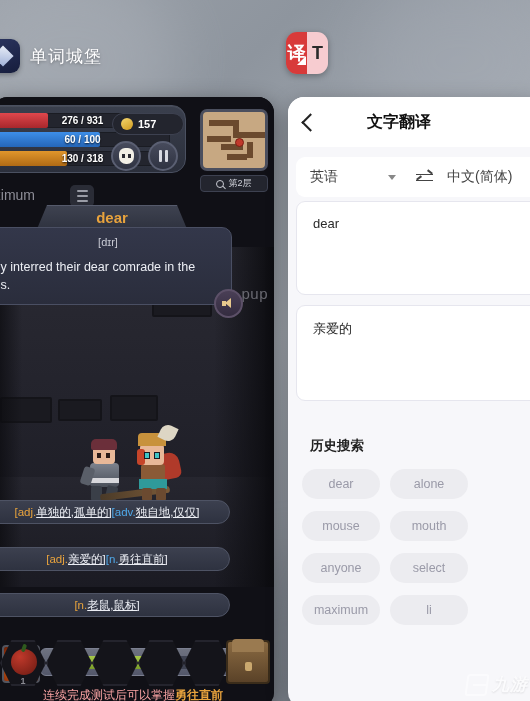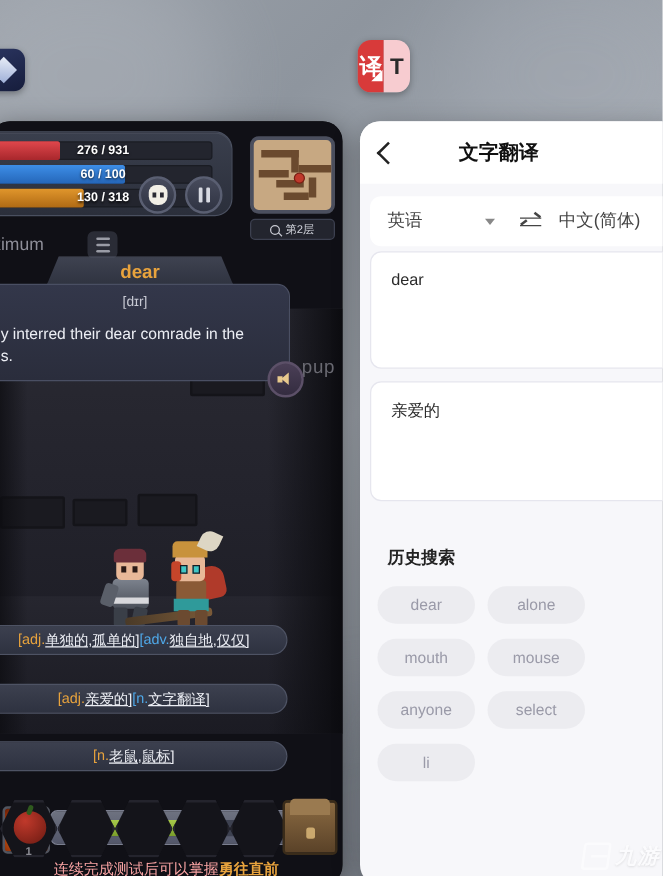--- a/index.html
+++ b/index.html
@@ -275,20 +275,21 @@
 </head>
 <body>
 
 <div class="bg-blob bg-b1"></div>
 <div class="bg-blob bg-b2"></div>
 <div class="bg-blob bg-b3"></div>
 <div class="bg-blob bg-b4"></div>
 
 <div class="app-left-head">
   <div class="app-icon-left"></div>
+  <div class="app-title-left">单词城堡</div>
 </div>
 
 <div class="game-window">
   <div class="game-screen">
 
     <div class="room">
       <div class="room-floor"></div>
       <div class="crate" style="left:160px;top:22px;width:60px;height:48px;"></div>
       <div class="crate" style="left:178px;top:40px;width:40px;height:8px;background:#3a1e1e;"></div>
       <div class="crate" style="left:8px;top:150px;width:52px;height:26px;"></div>
@@ -337,20 +338,24 @@
           <div class="bar-fill mp" style="width:60%"></div>
           <div class="bar-text">60 / 100</div>
         </div>
         <div class="bar-row r3">
           <div class="bar-track"></div>
           <div class="bar-fill xp" style="width:41%"></div>
           <div class="bar-text">130 / 318</div>
         </div>
       </div>
 
+      <div class="coin-pill">
+        <div class="coin-ico"></div>
+        <div class="coin-val">157</div>
+      </div>
 
       <div class="rnd-btn avatar">
         <div class="ava-face"></div>
       </div>
       <div class="rnd-btn pause">
         <div class="pause-ico">
             <i></i>
             <i></i>
           </div>
       </div>
@@ -394,21 +399,21 @@
     <div class="opt o1">
       <span class="pos-adj">[adj.</span>
         <span class="opt-zh"> 单独的,孤单的]</span>
         <span class="pos-adv">[adv.</span>
         <span class="opt-zh"> 独自地,仅仅]</span>
     </div>
     <div class="opt o2">
       <span class="pos-adj">[adj.</span>
         <span class="opt-zh"> 亲爱的]</span>
         <span class="pos-adv">[n.</span>
-        <span class="opt-zh"> 文字翻译]</span>
+        <span class="opt-zh"> 勇往直前]</span>
     </div>
     <div class="opt o3">
       <span class="pos-n">[n.</span>
         <span class="opt-zh"> 老鼠,鼠标]</span>
     </div>
 
     <div class="skill-ico">
       <div class="flame" style="left:6px;top:16px;width:14px;height:20px;transform:rotate(-18deg);"></div>
       <div class="flame" style="left:16px;top:10px;width:12px;height:24px;background:#fde08a;transform:rotate(12deg);"></div>
       <div class="flame" style="left:24px;top:18px;width:10px;height:16px;transform:rotate(26deg);"></div>
@@ -468,24 +473,25 @@
   </div>
 
   <div class="tr-box dst">
     <div class="tr-dst-text">亲爱的</div>
   </div>
 
   <div class="hist-title">历史搜索</div>
   <div class="chips">
     <div class="chip">dear</div>
     <div class="chip">alone</div>
+    <div class="chip">mouse</div>
     <div class="chip">mouth</div>
-    <div class="chip">mouse</div>
     <div class="chip">anyone</div>
     <div class="chip">select</div>
+    <div class="chip">maximum</div>
     <div class="chip">li</div>
   </div>
 
   <div class="wm">
     <div class="wm-mark"></div>
     <div class="wm-text">九游</div>
   </div>
 </div>
 
 </body></html>

